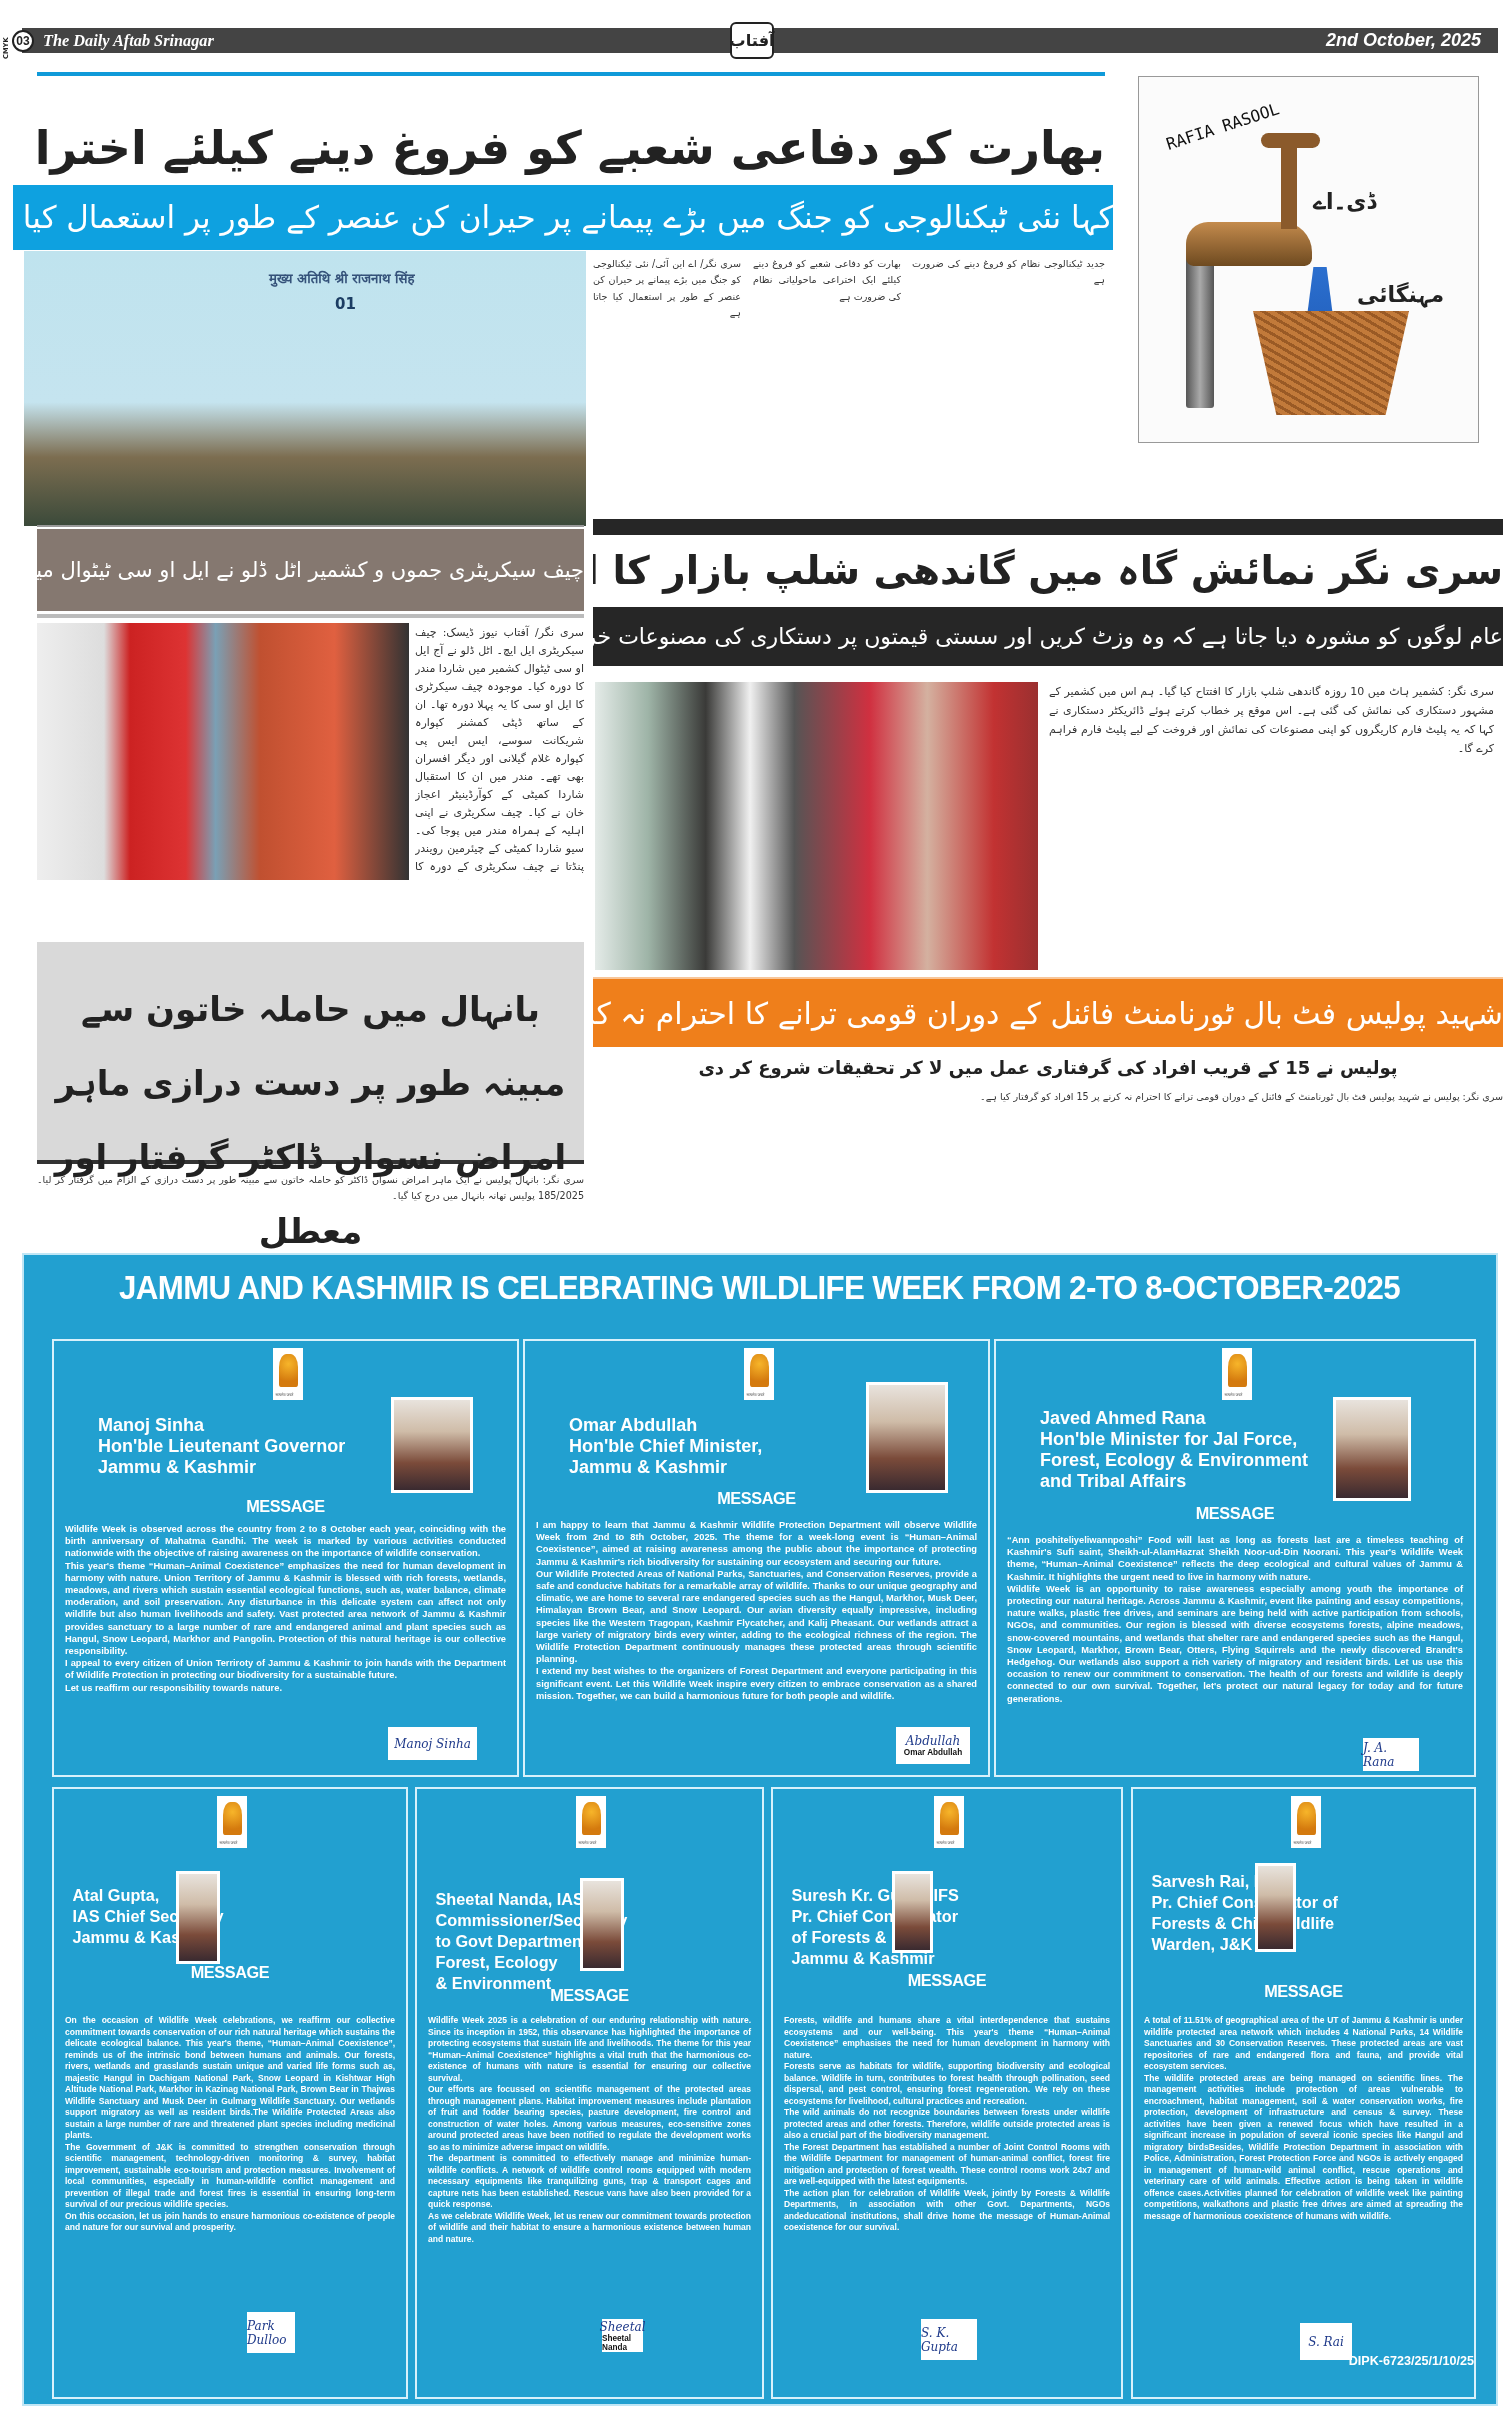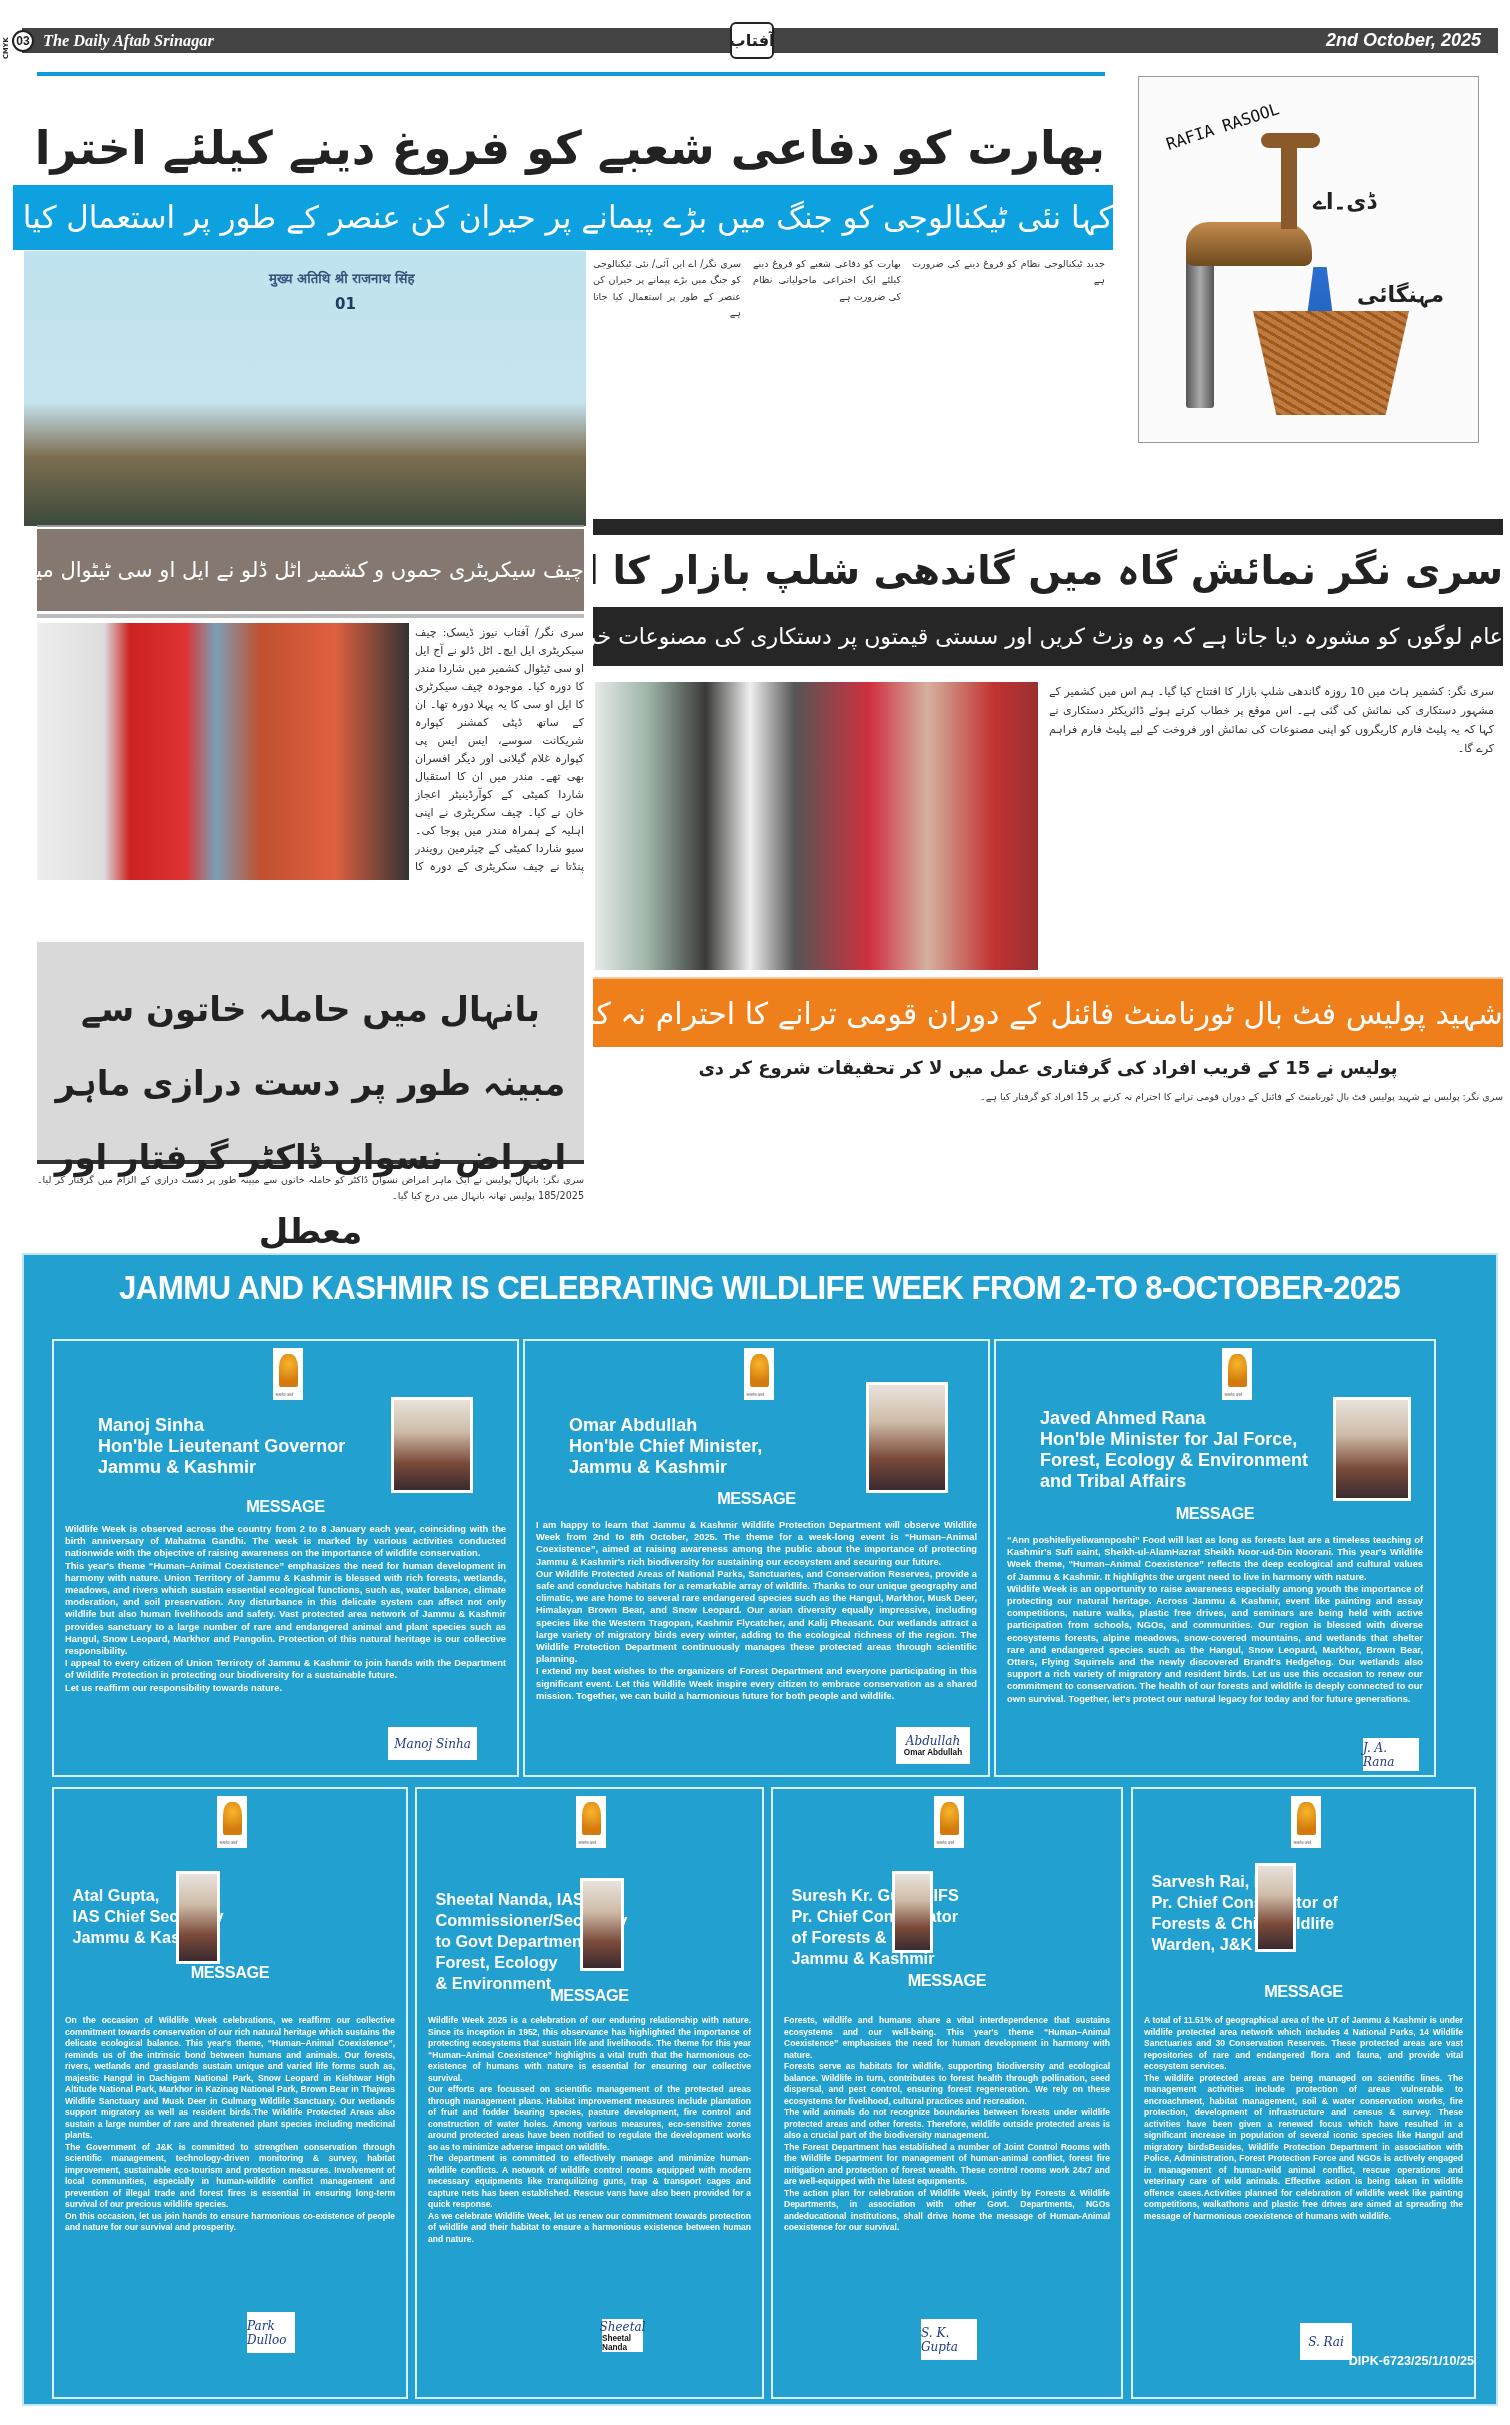--- a/index.html
+++ b/index.html
@@ -120,21 +120,21 @@
     <div class="card" style="left: 52px; top: 1339px; width: 467px; height: 438px;">
       <div class="emblem" style="left: 219px; top: 7.4px;"></div>
       <div class="official" style="left: 44px; top: 74px; width: 280px; font-size: 18px;">
         <div>Manoj Sinha</div>
         <div>Hon'ble Lieutenant Governor</div>
         <div>Jammu &amp; Kashmir</div>
       </div>
       <div class="portrait" style="left: 337px; top: 56px; width: 82px; height: 96px;"></div>
       <div class="msg-label" style="top: 156px;">MESSAGE</div>
       <div class="msg-body" style="left: 11px; right: 11px; top: 182px;">
-        <p>Wildlife Week is observed across the country from 2 to 8 January each year, coinciding with the birth anniversary of Mahatma Gandhi. The week is marked by various activities conducted nationwide with the objective of raising awareness on the importance of wildlife conservation.</p>
+        <p>Wildlife Week is observed across the country from 2 to 8 October each year, coinciding with the birth anniversary of Mahatma Gandhi. The week is marked by various activities conducted nationwide with the objective of raising awareness on the importance of wildlife conservation.</p>
         <p>This year's theme “Human–Animal Coexistence” emphasizes the need for human development in harmony with nature. Union Territory of Jammu &amp; Kashmir is blessed with rich forests, wetlands, meadows, and rivers which sustain essential ecological functions, such as, water balance, climate moderation, and soil preservation. Any disturbance in this delicate system can affect not only wildlife but also human livelihoods and safety. Vast protected area network of Jammu &amp; Kashmir provides sanctuary to a large number of rare and endangered animal and plant species such as Hangul, Snow Leopard, Markhor and Pangolin. Protection of this natural heritage is our collective responsibility.</p>
         <p>I appeal to every citizen of Union Terriroty of Jammu &amp; Kashmir to join hands with the Department of Wildlife Protection in protecting our biodiversity for a sustainable future.</p>
         <p>Let us reaffirm our responsibility towards nature.</p>
       </div>
       <div class="sig" style="left: 334px; top: 386px; width: 89px; height: 33px;">
         <span>Manoj Sinha</span>
       </div>
     </div>
     <div class="card" style="left: 523px; top: 1339px; width: 467px; height: 438px;">
       <div class="emblem" style="left: 219px; top: 7.4px;"></div>
@@ -148,21 +148,21 @@
       <div class="msg-body" style="left: 11px; right: 11px; top: 178px;">
         <p>I am happy to learn that Jammu &amp; Kashmir Wildlife Protection Department will observe Wildlife Week from 2nd to 8th October, 2025. The theme for a week-long event is “Human–Animal Coexistence”, aimed at raising awareness among the public about the importance of protecting Jammu &amp; Kashmir's rich biodiversity for sustaining our ecosystem and securing our future.</p>
         <p>Our Wildlife Protected Areas of National Parks, Sanctuaries, and Conservation Reserves, provide a safe and conducive habitats for a remarkable array of wildlife. Thanks to our unique geography and climatic, we are home to several rare endangered species such as the Hangul, Markhor, Musk Deer, Himalayan Brown Bear, and Snow Leopard. Our avian diversity equally impressive, including species like the Western Tragopan, Kashmir Flycatcher, and Kalij Pheasant. Our wetlands attract a large variety of migratory birds every winter, adding to the ecological richness of the region. The Wildlife Protection Department continuously manages these protected areas through scientific planning.</p>
         <p>I extend my best wishes to the organizers of Forest Department and everyone participating in this significant event. Let this Wildlife Week inspire every citizen to embrace conservation as a shared mission. Together, we can build a harmonious future for both people and wildlife.</p>
       </div>
       <div class="sig" style="left: 371px; top: 386px; width: 74px; height: 37px;">
         <span>Abdullah</span>
         <small>Omar Abdullah</small>
       </div>
     </div>
-    <div class="card" style="left: 994px; top: 1339px; width: 442px; height: 438px;">
+    <div class="card" style="left: 994px; top: 1339px; width: 482px; height: 438px;">
       <div class="emblem" style="left: 226px; top: 7.4px;"></div>
       <div class="official" style="left: 44px; top: 67px; width: 289px; font-size: 18px;">
         <div>Javed Ahmed Rana</div>
         <div>Hon'ble Minister for Jal Force,</div>
         <div>Forest, Ecology &amp; Environment</div>
         <div>and Tribal Affairs</div>
       </div>
       <div class="portrait" style="left: 337px; top: 56px; width: 78px; height: 104px;"></div>
       <div class="msg-label" style="top: 163px;">MESSAGE</div>
       <div class="msg-body" style="left: 11px; right: 11px; top: 193px;">

